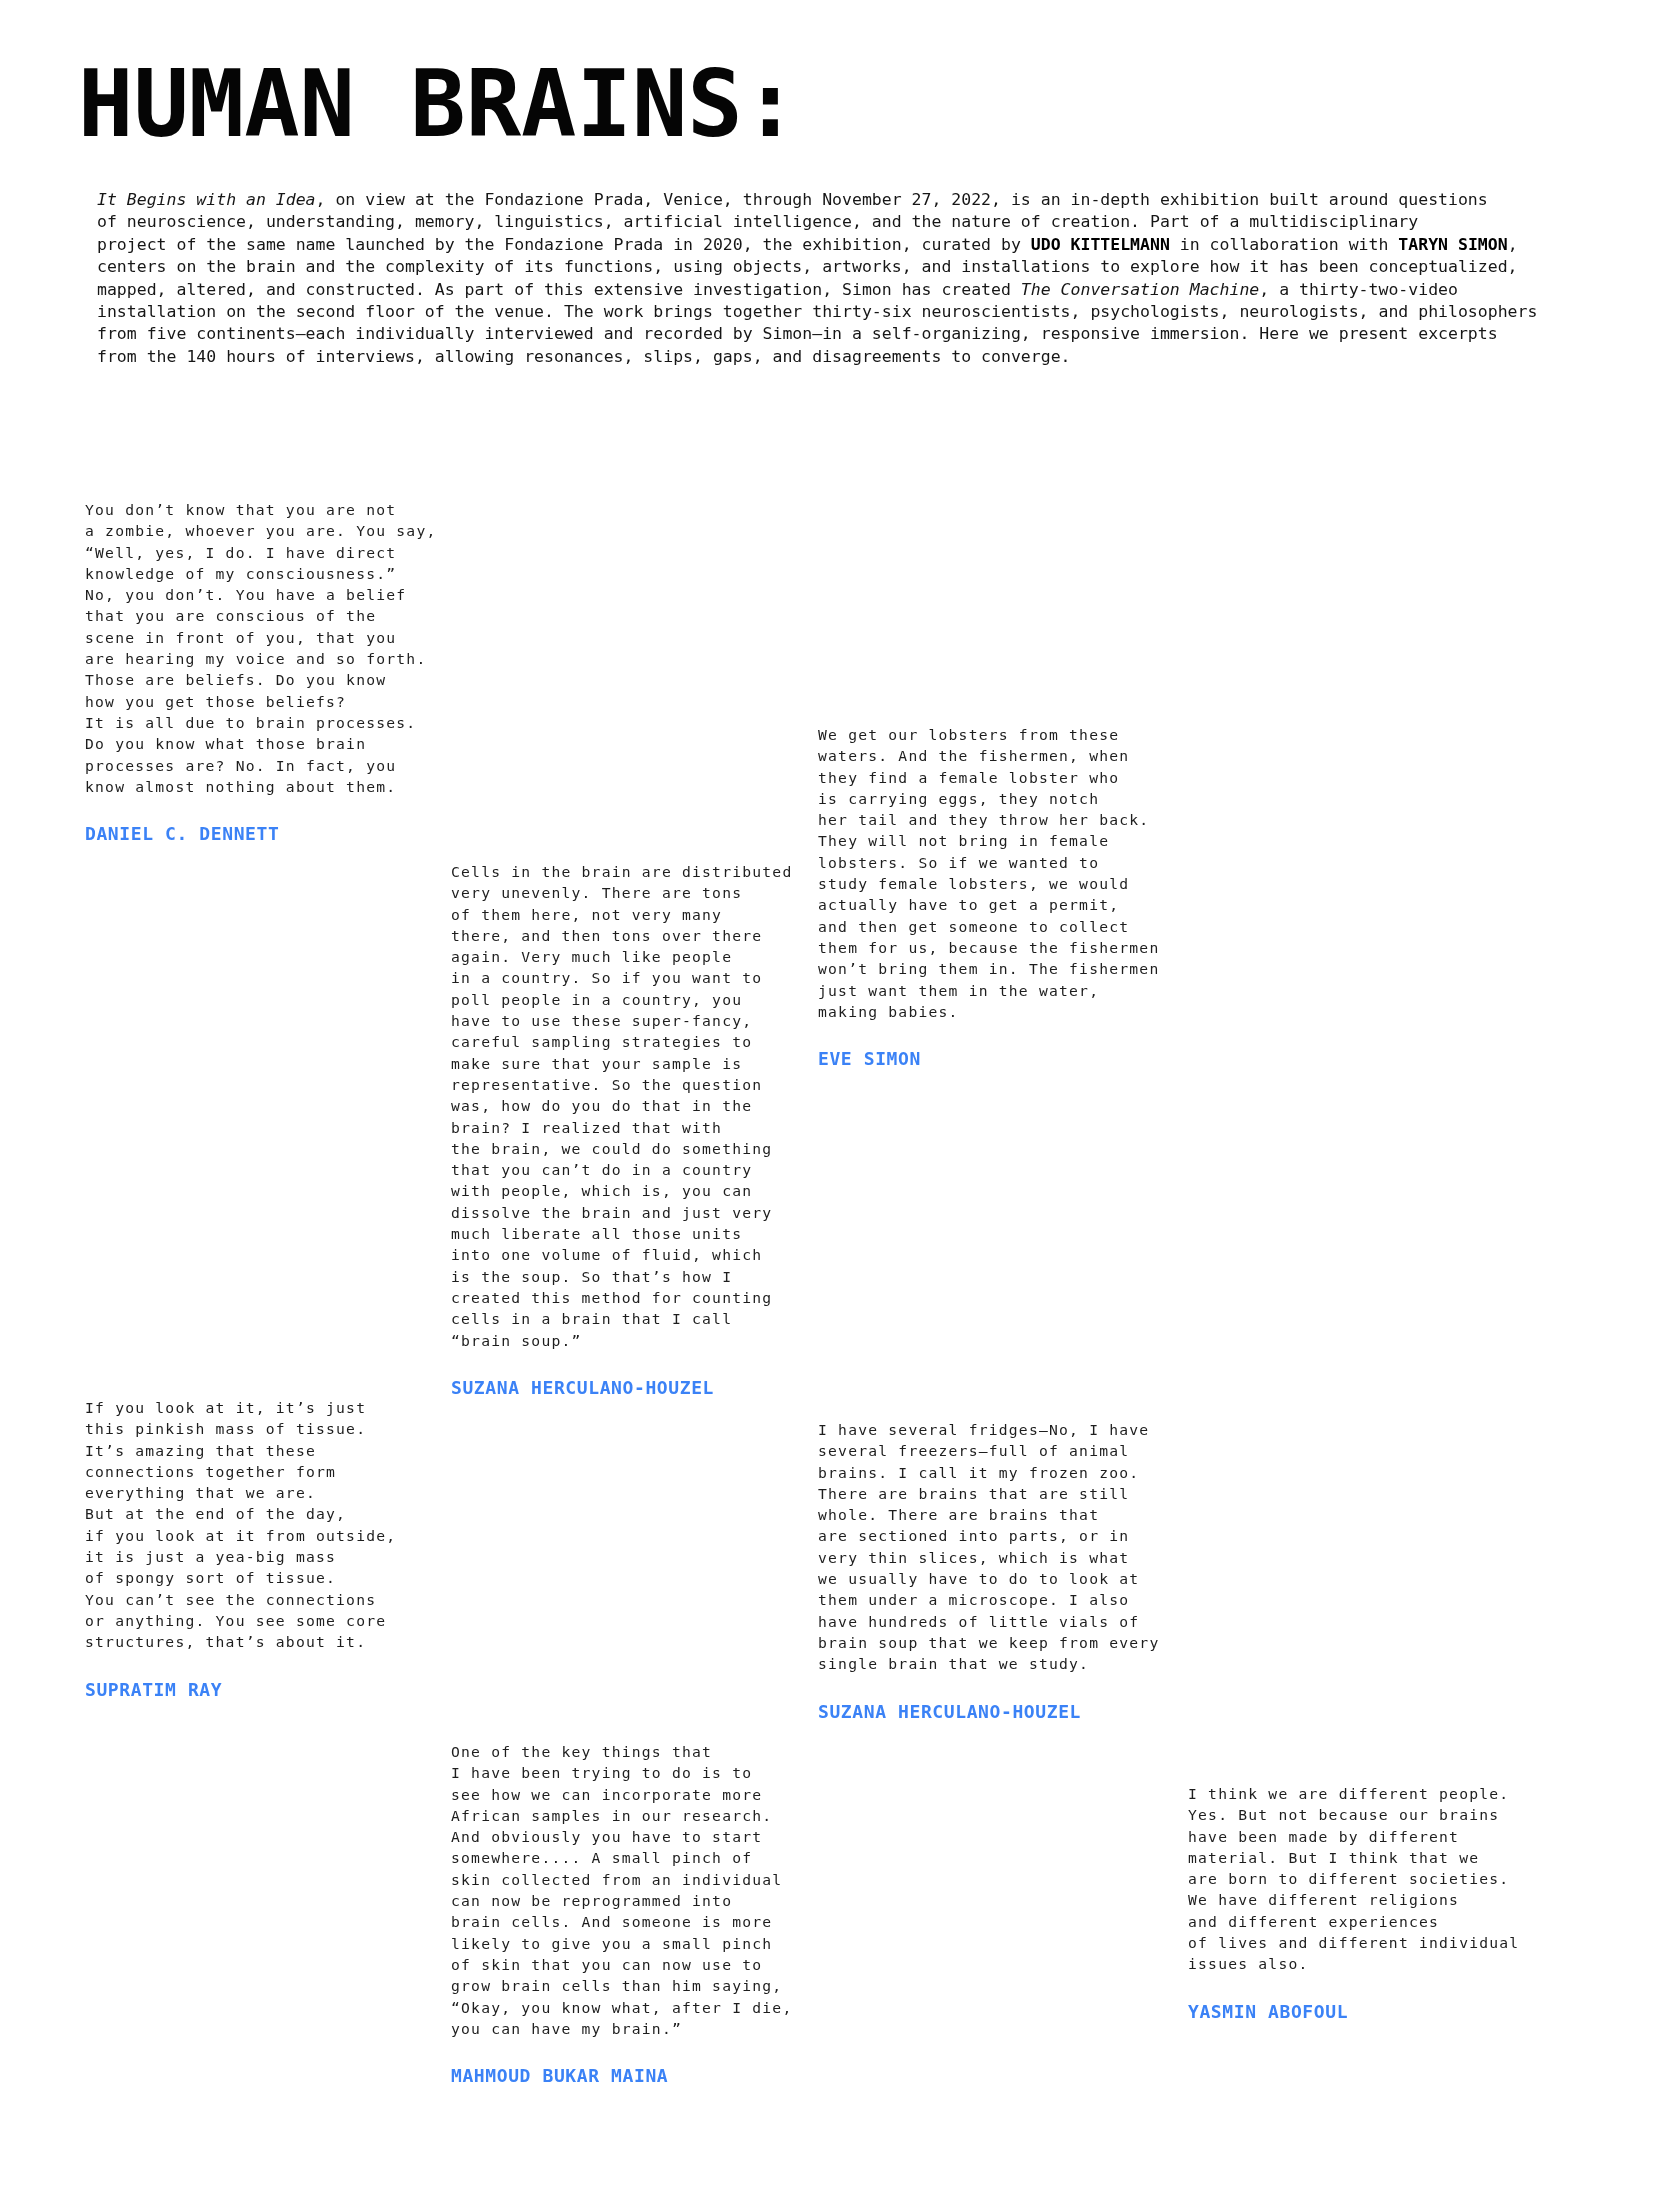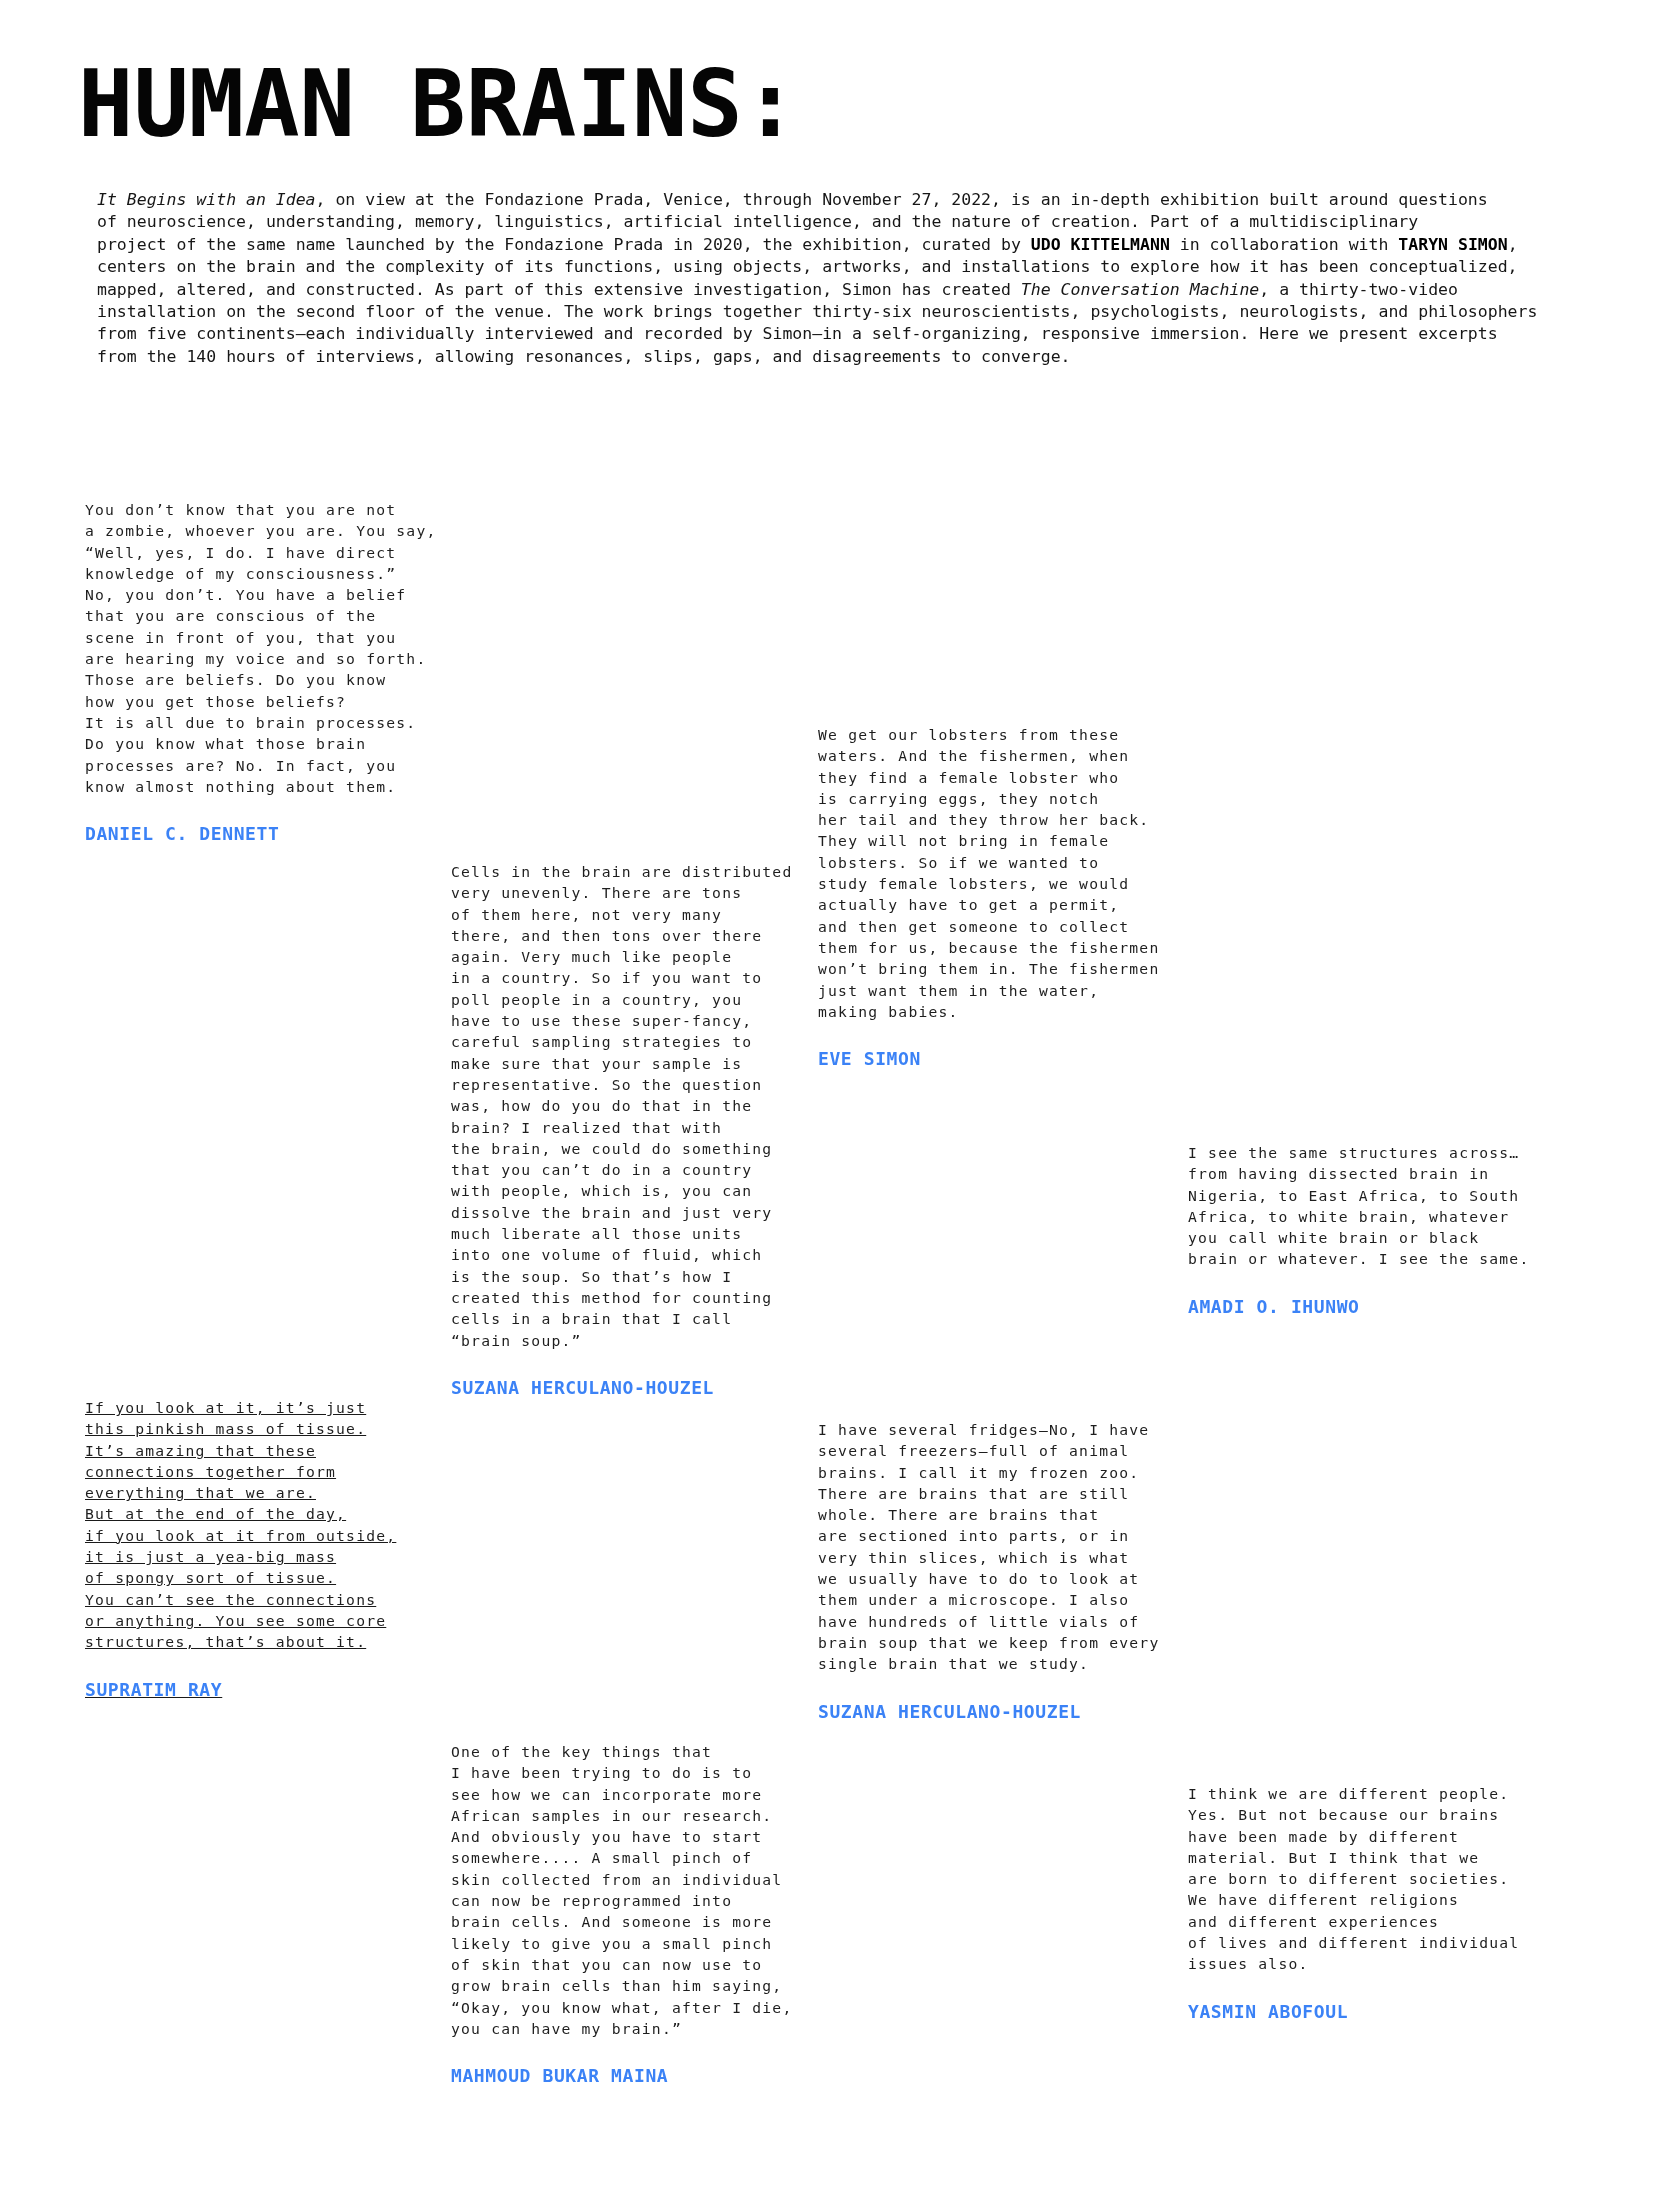--- a/index.html
+++ b/index.html
@@ -62,21 +62,21 @@
     font-weight: bold;
     letter-spacing: 0.6px;
     color: #3b82f6;
     white-space: pre;
   }
   
   #q-dennett    { left: 85px;  top: 499px;  }
   #q-marder     { left: 818px; top: 724px;  }
   #q-herculano1 { left: 451px;  top: 861px; }
   #q-ihunwo     { left: 1188px; top: 1142px; }
-  #q-ray        { left: 85px;  top: 1397px; text-decoration: underline; }
+  #q-ray        { left: 85px;  top: 1397px; }
   #q-herculano2 { left: 818px; top: 1419px; }
   #q-maina      { left: 451px;  top: 1741px; }
   #q-abofoul    { left: 1188px; top: 1783px; }
 </style>
 </head>
 <body>
 
 <div id="page">
 
   <h1 class="page-title">HUMAN BRAINS:</h1>
@@ -146,29 +146,20 @@
 dissolve the brain and just very
 much liberate all those units
 into one volume of fluid, which
 is the soup. So that’s how I
 created this method for counting
 cells in a brain that I call
 “brain soup.”</p>
     <h3>SUZANA HERCULANO-HOUZEL</h3>
   </div>
 
-  <div id="q-ihunwo" class="quote-block">
-    <p>I see the same structures across…
-from having dissected brain in
-Nigeria, to East Africa, to South
-Africa, to white brain, whatever
-you call white brain or black
-brain or whatever. I see the same.</p>
-    <h3>AMADI O. IHUNWO</h3>
-  </div>
 
   <div id="q-ray" class="quote-block">
     <p>If you look at it, it’s just
 this pinkish mass of tissue.
 It’s amazing that these
 connections together form
 everything that we are.
 But at the end of the day,
 if you look at it from outside,
 it is just a yea-big mass

